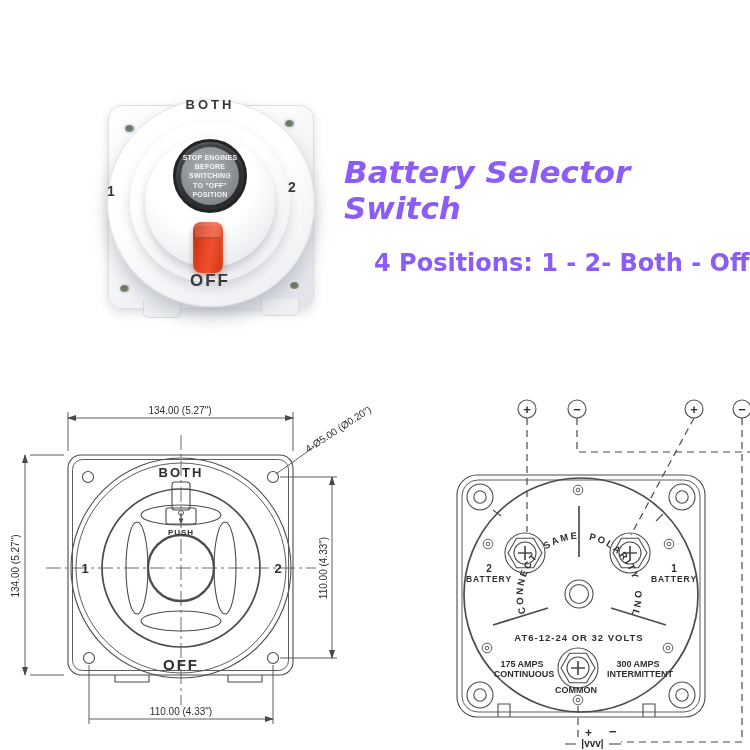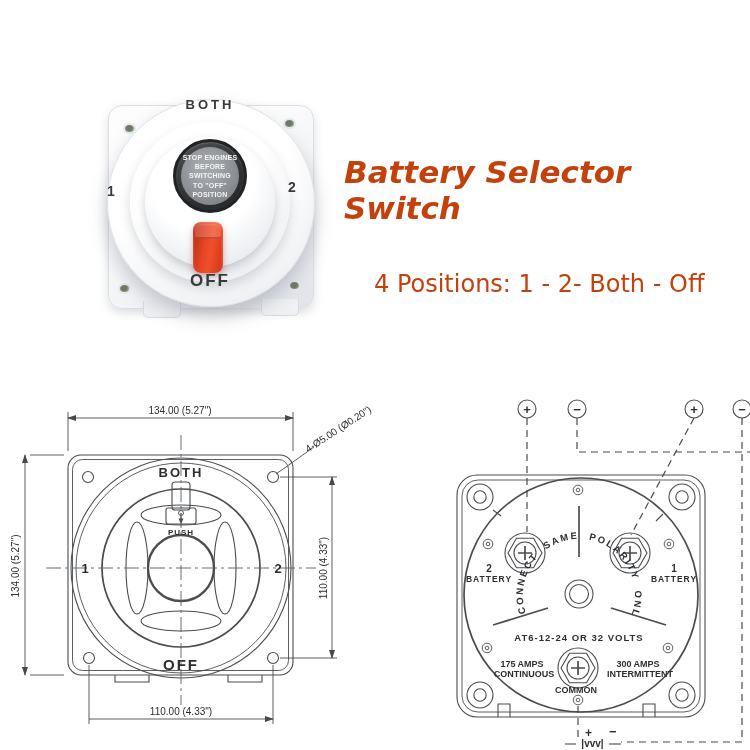--- a/index.html
+++ b/index.html
@@ -42,27 +42,27 @@
   .handle:before{content:"";position:absolute;left:2px;top:2px;right:2px;height:13px;
          border-radius:6px 6px 3px 3px;background:rgba(255,255,255,.18);
          border-bottom:2px solid rgba(120,20,5,.35);}
   .plbl{position:absolute;color:#37393c;font-weight:bold;}
   .plbl.both{left:95px;top:22px;width:60px;text-align:center;font-size:13px;letter-spacing:3px;}
   .plbl.one{left:22px;top:108px;font-size:14px;}
   .plbl.two{left:203px;top:104px;font-size:14px;}
   .plbl.off{left:95px;top:196px;width:60px;text-align:center;font-size:17px;letter-spacing:2px;}
 
   
-  .headline{position:absolute;color:#c2410c;}
+  .headline{position:absolute;color:#8b5cf6;}
   .hl-title{left:344px;top:154px;width:400px;font-size:31px;font-style:italic;font-weight:bold;
             font-family:"DejaVu Sans","Liberation Sans",sans-serif;}
   .hl-2{left:410px;top:209px;font-size:26px;font-weight:bold;
         font-family:"DejaVu Sans","Liberation Sans",sans-serif;}
-  .hl-3{left:374px;top:249px;font-size:24px;font-weight:normal;
-        font-family:"DejaVu Sans","Liberation Sans",sans-serif;margin-top:21px;}
+  .hl-3{left:374px;top:249px;font-size:24px;font-weight:bold;
+        font-family:"DejaVu Sans","Liberation Sans",sans-serif;}
 
   
   .dw{position:absolute;}
   .st{fill:none;stroke:#4a4c4f;stroke-width:1.1;}
   .w2{stroke-width:1.7;} .w3{stroke-width:2.3;}
   .thin{stroke-width:0.9;}
   .cl{fill:none;stroke:#5a5c5f;stroke-width:0.9;stroke-dasharray:15 4 3 4;}
   .dsh{fill:none;stroke:#484a4d;stroke-width:1.2;stroke-dasharray:7 5;}
   svg text{font-family:"Liberation Sans","DejaVu Sans",sans-serif;fill:#2c2e30;}
   .dim{font-size:10px;}

